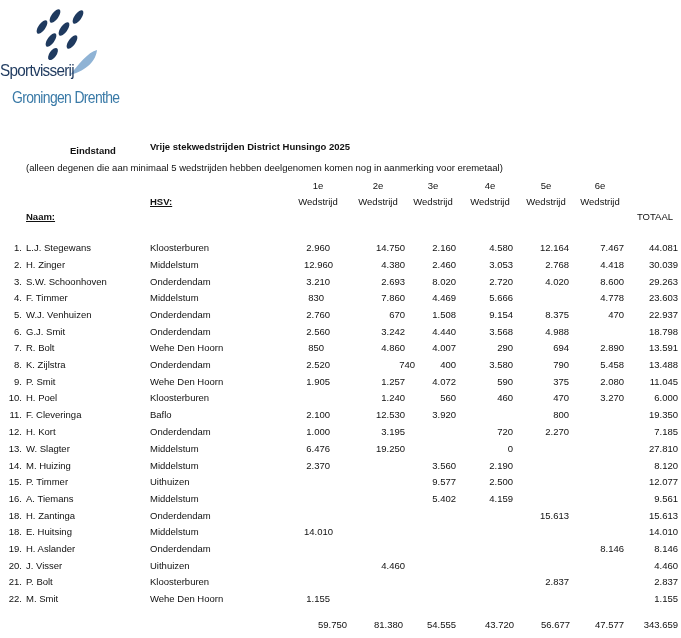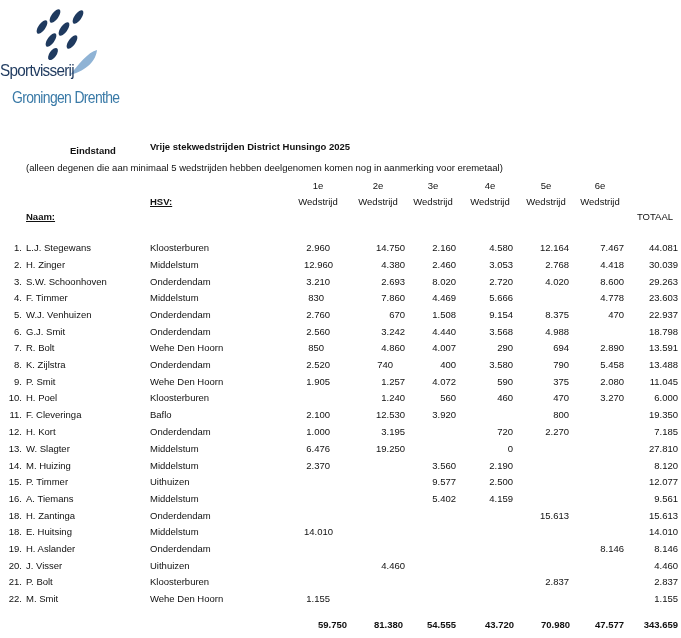--- a/index.html
+++ b/index.html
@@ -15,21 +15,21 @@
   .section { position: absolute; left: 26px; top: 145px; font-weight: bold; margin-left: 44px; }
   .note { position: absolute; left: 26px; top: 162px; }
   .hdr { position: absolute; text-align: center; width: 56px; }
   .lbl-u { position: absolute; font-weight: bold; text-decoration: underline; }
   .row { position: absolute; left: 0; width: 681px; height: 16px; }
   .row span { position: absolute; white-space: nowrap; }
   .rank { right: calc(681px - 22px); text-align: right; }
   .name { left: 26px; }
   .hsv { left: 150px; }
   .num { text-align: right; }
-  .totals span { font-weight: bold; margin-left: 44px; }
+  .totals span { font-weight: normal; margin-left: 44px; }
 </style>
 </head>
 <body>
 
 <div class="logo">
   <svg width="120" height="80" viewBox="0 0 120 80">
     <g fill="#1f3a5f">
       <ellipse cx="55" cy="16" rx="3.5" ry="8" transform="rotate(35 55 16)"></ellipse>
       <ellipse cx="78" cy="17" rx="3.5" ry="8" transform="rotate(35 78 17)"></ellipse>
       <ellipse cx="42" cy="27" rx="3.5" ry="8" transform="rotate(35 42 27)"></ellipse>
@@ -148,21 +148,21 @@
       <span class="num" style="right:168px">290</span>
       <span class="num" style="right:112px">694</span>
       <span class="num" style="right:57px">2.890</span>
       <span class="num" style="right:3px">13.591</span>
     </div>
     <div class="row" style="top: 359px;">
       <span class="rank" style="right:659px">8.</span>
       <span class="name">K. Zijlstra</span>
       <span class="hsv">Onderdendam</span>
       <span class="num" style="right:351px">2.520</span>
-      <span class="num" style="right:288px">740</span>
+      <span class="num" style="right:266px">740</span>
       <span class="num" style="right:225px">400</span>
       <span class="num" style="right:168px">3.580</span>
       <span class="num" style="right:112px">790</span>
       <span class="num" style="right:57px">5.458</span>
       <span class="num" style="right:3px">13.488</span>
     </div>
     <div class="row" style="top: 376px;">
       <span class="rank" style="right:659px">9.</span>
       <span class="name">P. Smit</span>
       <span class="hsv">Wehe Den Hoorn</span>
@@ -330,16 +330,16 @@
       <span class="num" style="right:57px"></span>
       <span class="num" style="right:3px">1.155</span>
     </div>
   </div>
 
 <div class="row totals" style="top:619px">
   <span class="num" style="right:334px">59.750</span>
   <span class="num" style="right:278px">81.380</span>
   <span class="num" style="right:225px">54.555</span>
   <span class="num" style="right:167px">43.720</span>
-  <span class="num" style="right:111px">70.980</span>
+  <span class="num" style="right:111px">56.677</span>
   <span class="num" style="right:57px">47.577</span>
   <span class="num" style="right:3px">343.659</span>
 </div>
 
 </body></html>

